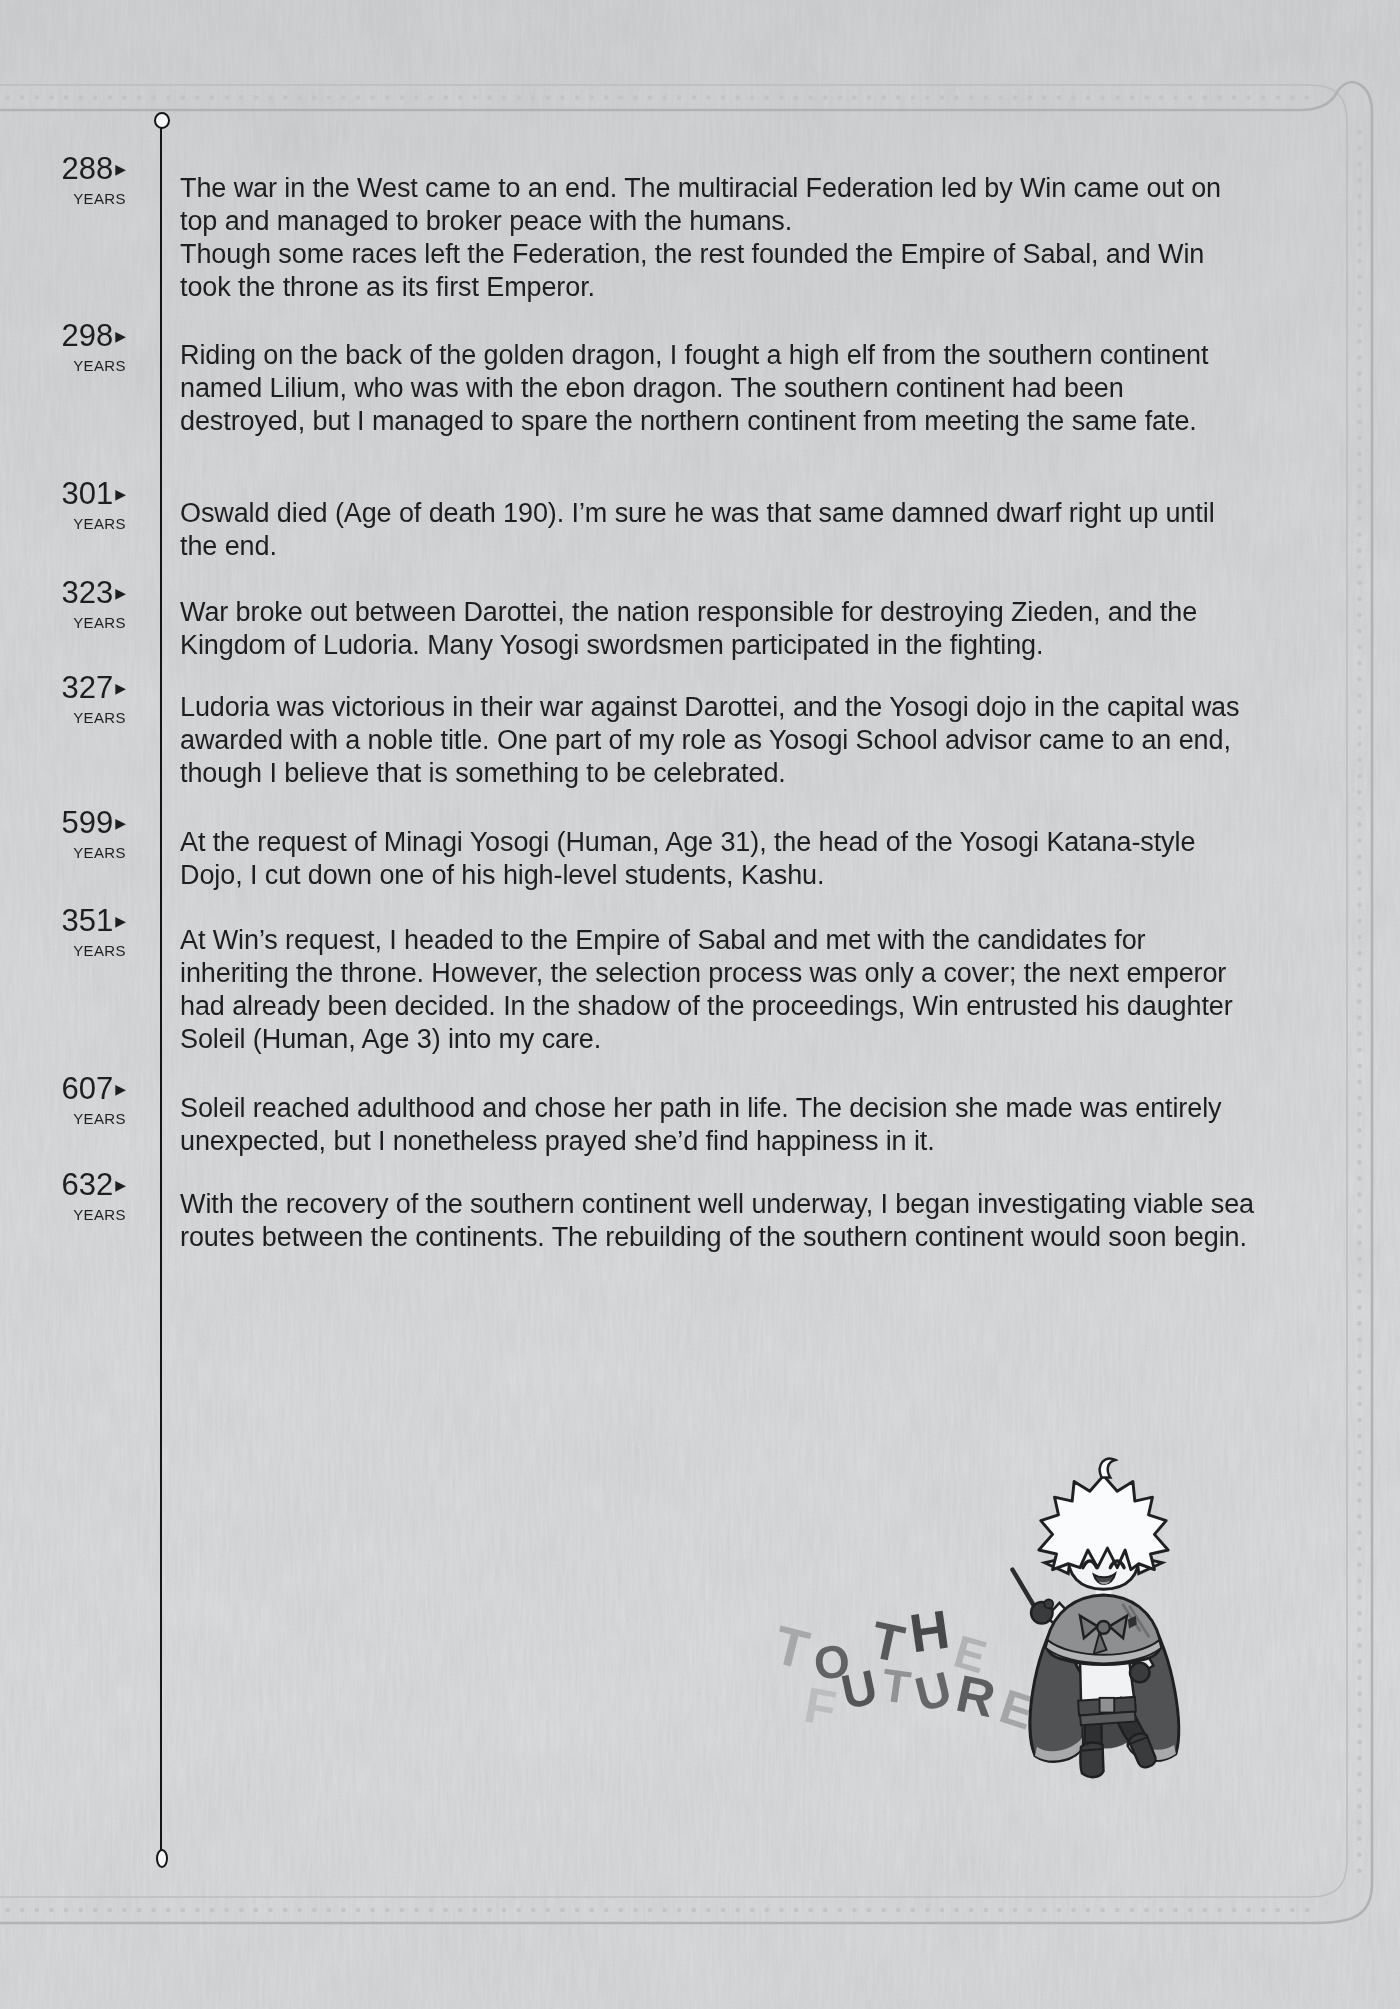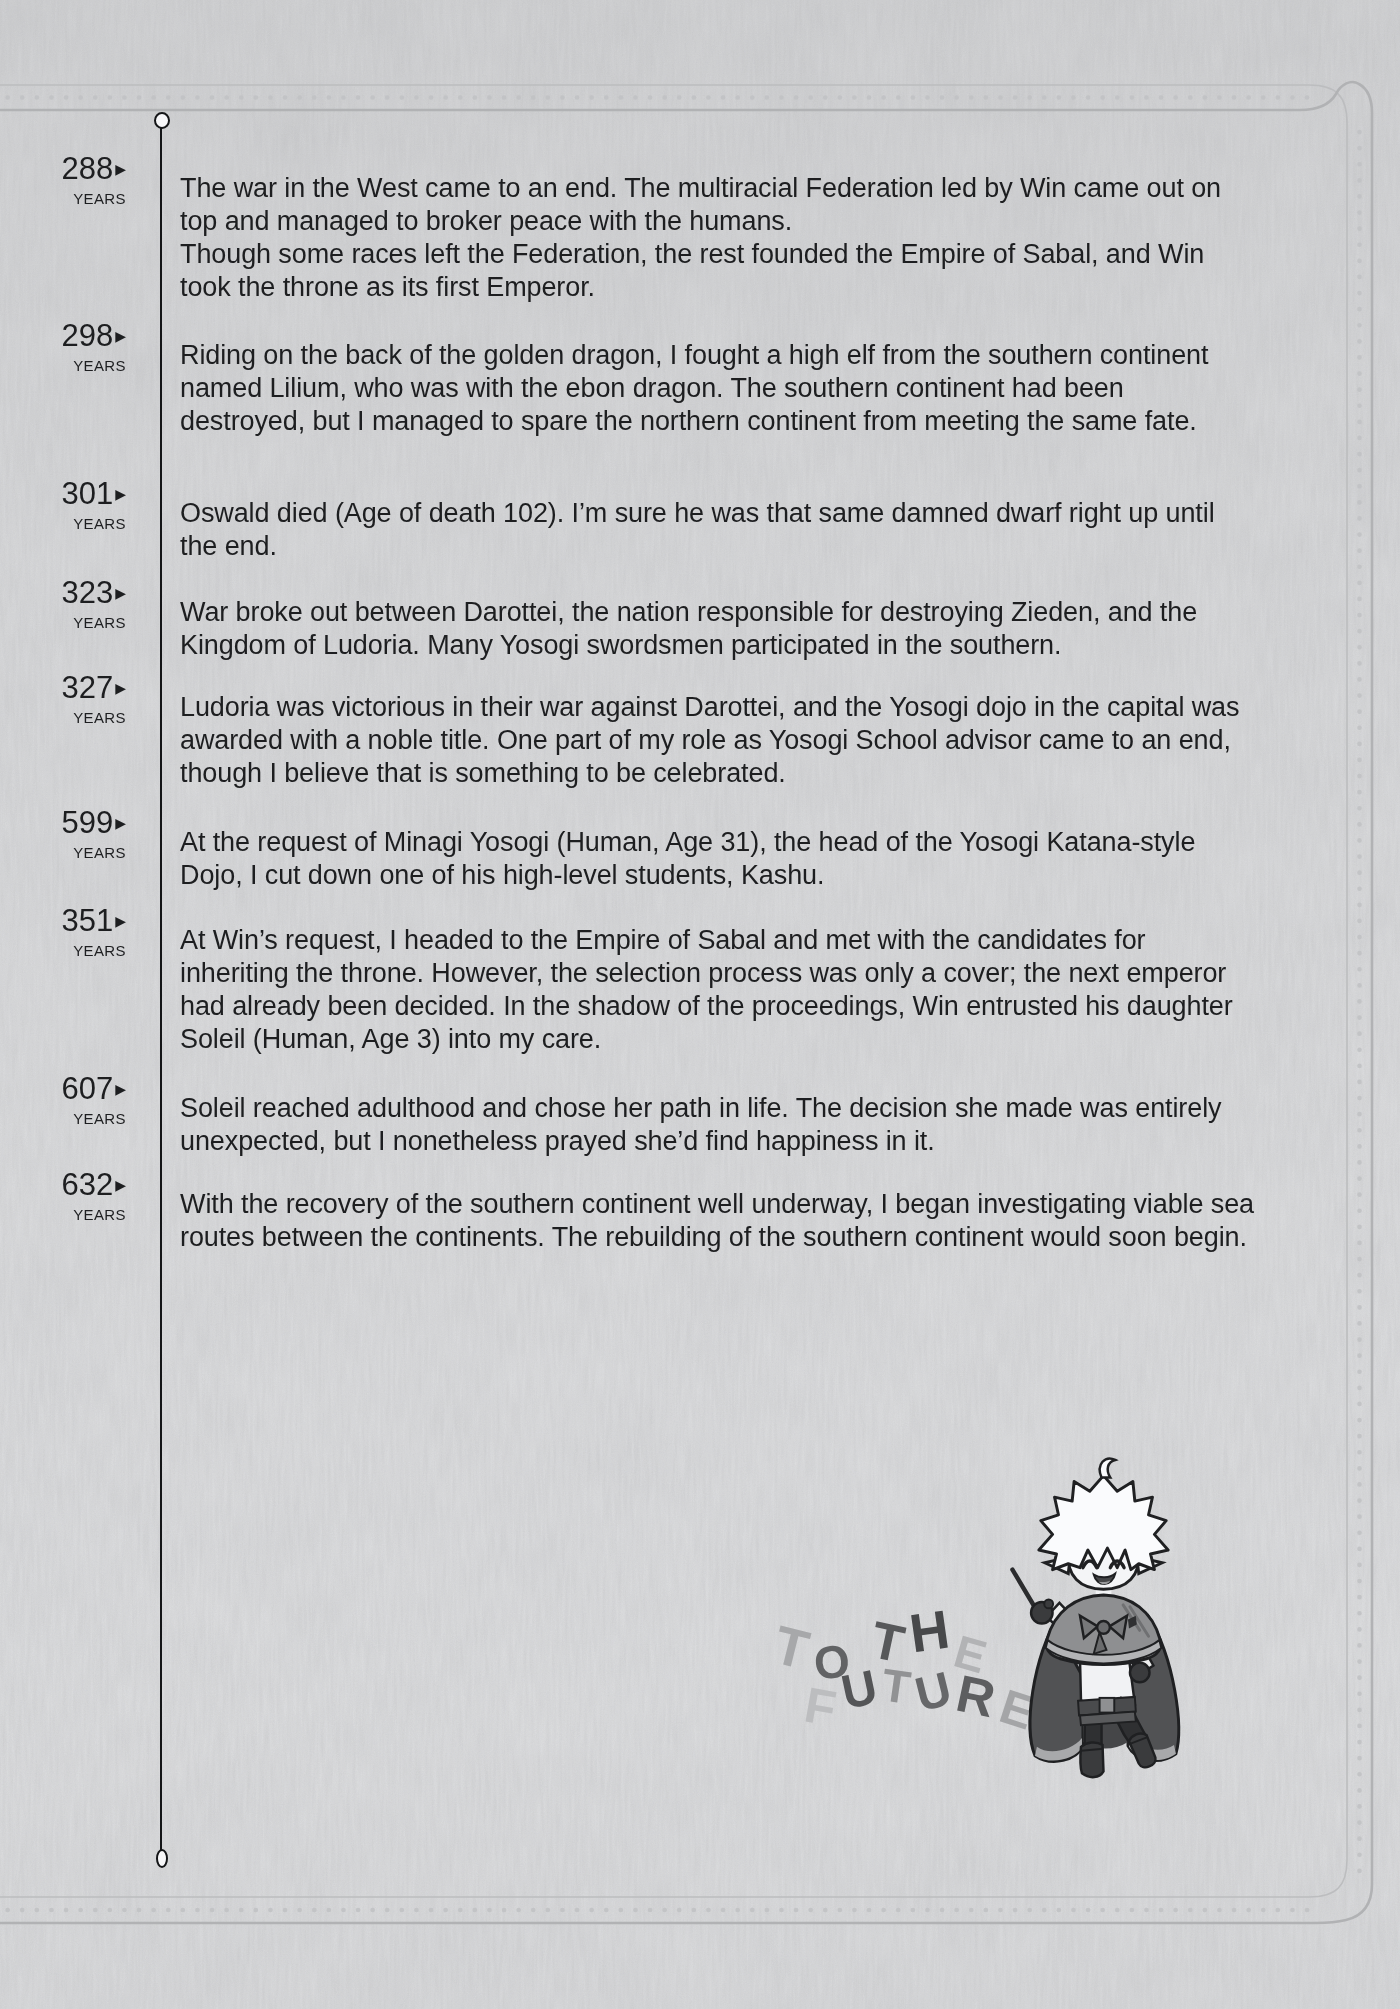--- a/index.html
+++ b/index.html
@@ -88,28 +88,28 @@
             <div class="year-num"><span>298</span><span class="year-arrow">▶</span></div>
             <div class="years-label">YEARS</div>
           </div>
           <div class="entry-text">Riding on the back of the golden dragon, I fought a high elf from the southern continent named Lilium, who was with the ebon dragon. The southern continent had been destroyed, but I managed to spare the northern continent from meeting the same fate.</div>
         </div>
         <div class="entry" style="top: 477px;">
           <div class="year-col">
             <div class="year-num"><span>301</span><span class="year-arrow">▶</span></div>
             <div class="years-label">YEARS</div>
           </div>
-          <div class="entry-text">Oswald died (Age of death 102). I’m sure he was that same damned dwarf right up until the end.</div>
+          <div class="entry-text">Oswald died (Age of death 190). I’m sure he was that same damned dwarf right up until the end.</div>
         </div>
         <div class="entry" style="top: 576px;">
           <div class="year-col">
             <div class="year-num"><span>323</span><span class="year-arrow">▶</span></div>
             <div class="years-label">YEARS</div>
           </div>
-          <div class="entry-text">War broke out between Darottei, the nation responsible for destroying Zieden, and the Kingdom of Ludoria. Many Yosogi swordsmen participated in the southern.</div>
+          <div class="entry-text">War broke out between Darottei, the nation responsible for destroying Zieden, and the Kingdom of Ludoria. Many Yosogi swordsmen participated in the fighting.</div>
         </div>
         <div class="entry" style="top: 671px;">
           <div class="year-col">
             <div class="year-num"><span>327</span><span class="year-arrow">▶</span></div>
             <div class="years-label">YEARS</div>
           </div>
           <div class="entry-text">Ludoria was victorious in their war against Darottei, and the Yosogi dojo in the capital was awarded with a noble title. One part of my role as Yosogi School advisor came to an end, though I believe that is something to be celebrated.</div>
         </div>
         <div class="entry" style="top: 806px;">
           <div class="year-col">

